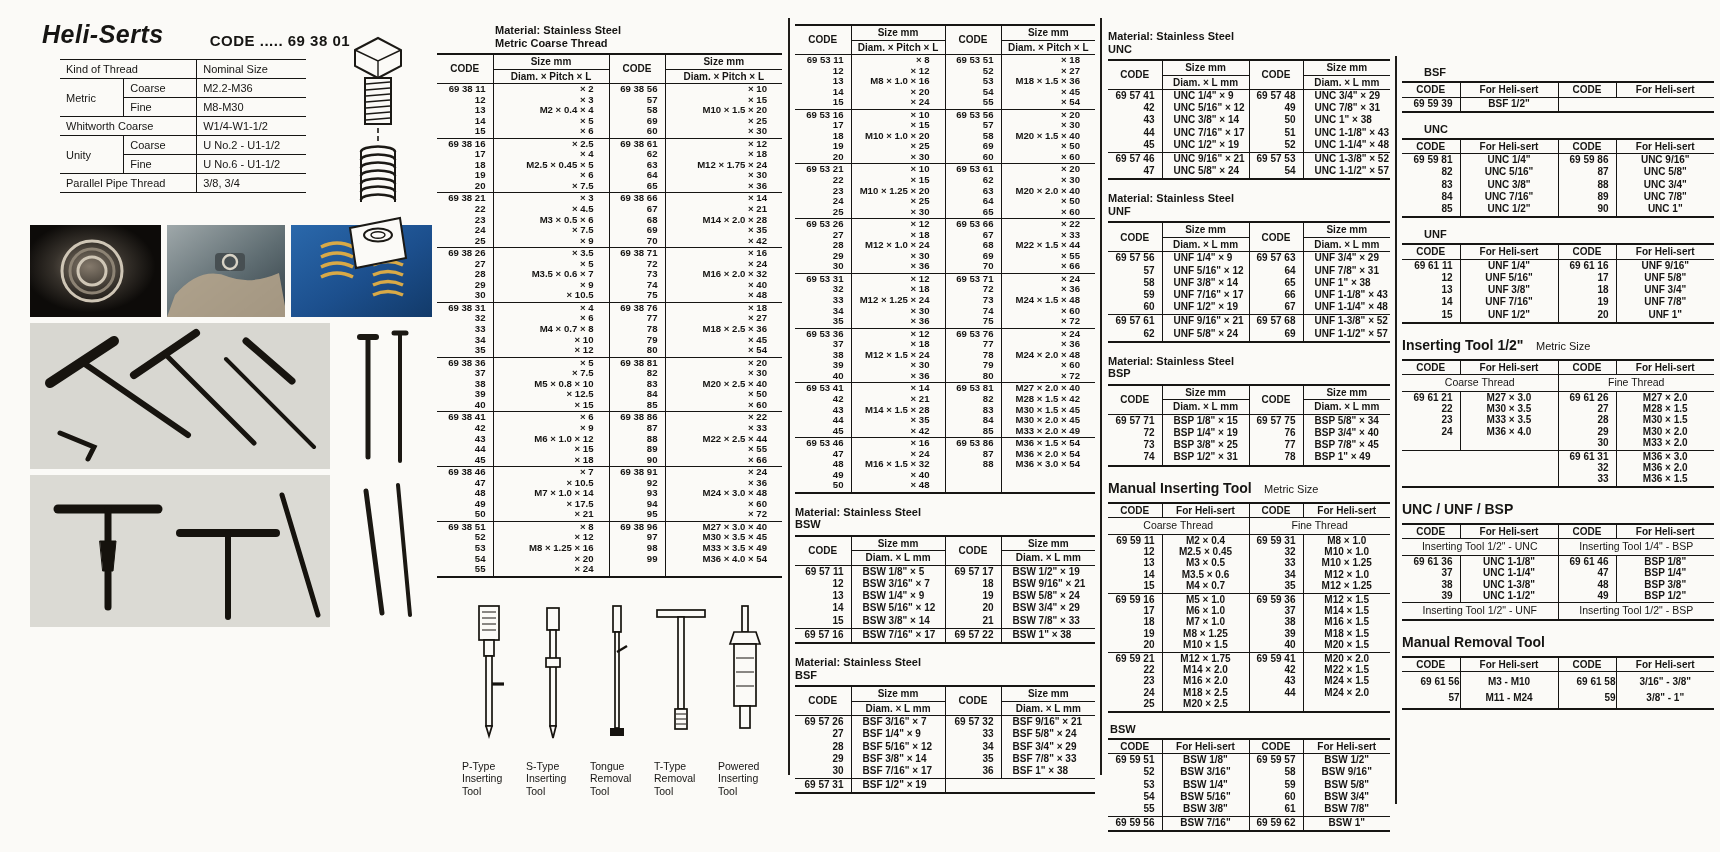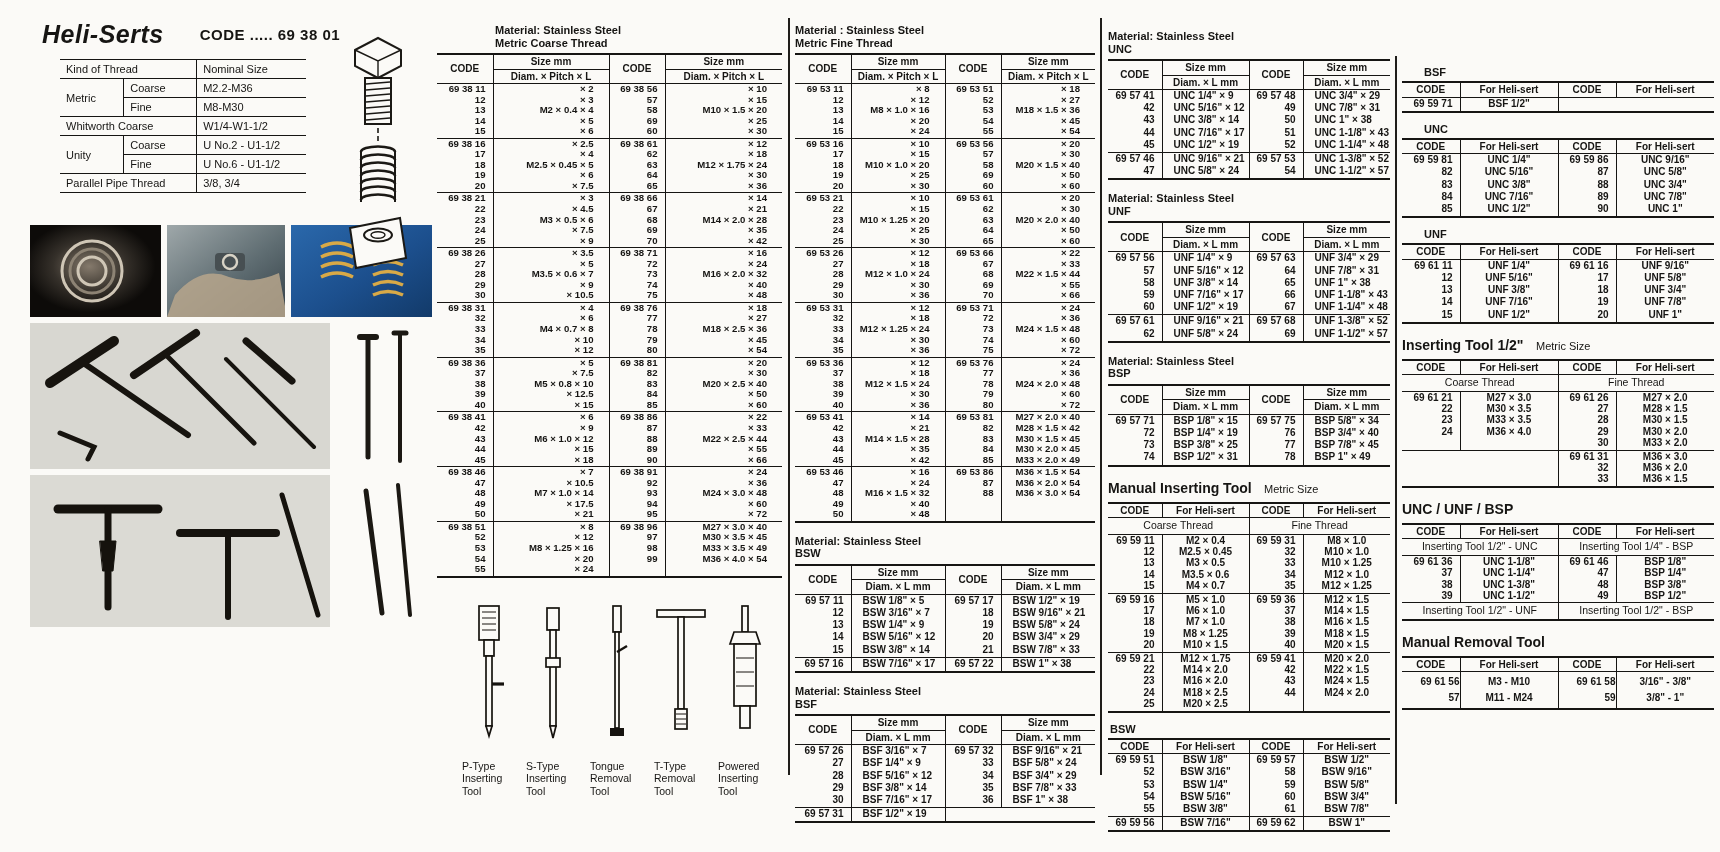--- a/index.html
+++ b/index.html
@@ -14,21 +14,21 @@
   #col2{left:437px;top:24px;width:345px;}
   #col3{left:795px;top:24px;width:300px;}
   #col4{left:1108px;top:30px;width:282px;}
   #col5{left:1402px;top:56px;width:312px;}
   .vsep{position:absolute;width:2px;background:#1f1d1a;}
   #v1{left:788px;top:18px;height:757px;}
   #v2{left:1100px;top:18px;height:757px;}
   #v3{left:1395px;top:56px;height:748px;}
 
   
-  .title-row{display:flex;align-items:center;gap:36px;padding-left:12px;}
+  .title-row{display:flex;align-items:flex-end;gap:46px;padding-left:12px;}
   .brand{font-size:25px;font-weight:700;font-style:italic;letter-spacing:.5px;}
   .brand-code{font-size:15px;font-weight:700;letter-spacing:.5px;}
   #spec{border-collapse:collapse;margin:10px 0 0 30px;width:246px;
         border-top:1.6px solid #161513;border-bottom:1.6px solid #161513;font-size:11px;}
   #spec th,#spec td{border-bottom:1.4px solid #161513;padding:3px 6px;text-align:left;font-weight:400;}
   #spec .vl{border-left:1.4px solid #161513;}
   .photo-row{display:flex;gap:6px;margin-top:32px;}
   .caption{font-size:15px;font-weight:700;margin:10px 0 6px 40px;}
   .tools-row{display:flex;gap:8px;margin-top:6px;align-items:flex-start;}
   #bolt-wrap{position:absolute;left:312px;top:8px;}
@@ -421,24 +421,20 @@
       <div class="tool-label">
           <div>Powered</div>
           <div>Inserting</div>
           <div>Tool</div>
         </div>
     </div>
   </div>
 </div>
 
 <div class="col" id="col3">
-  <div class="mat">
-    <span>Material : Stainless Steel</span>
-    <span>Metric Fine Thread</span>
-  </div>
   <div>
       <table class="cat dense">
         <colgroup>
           <col style="width: 56px;">
           <col style="width: 94px;">
           <col style="width: 56px;">
           <col style="width: 94px;">
         </colgroup>
         <thead>
           <tr>
@@ -801,21 +797,21 @@
         <thead>
           <tr>
             <th class="single">CODE</th>
             <th class="single b-l">For Heli-sert</th>
             <th class="single b-l">CODE</th>
             <th class="single b-l">For Heli-sert</th>
           </tr>
         </thead>
         <tbody>
           <tr class="grp">
-            <td class="codes">69 59 71</td>
+            <td class="codes">69 59 39</td>
             <td class="sizes b-l al-center">BSF 1/2"</td>
             <td class="void b-l" style="border-left: 1.5px solid rgb(22, 21, 19);"></td>
             <td class="void"></td>
           </tr>
         </tbody>
       </table>
     </div>
 
   <div class="mini-label">UNC</div>
   <div>

